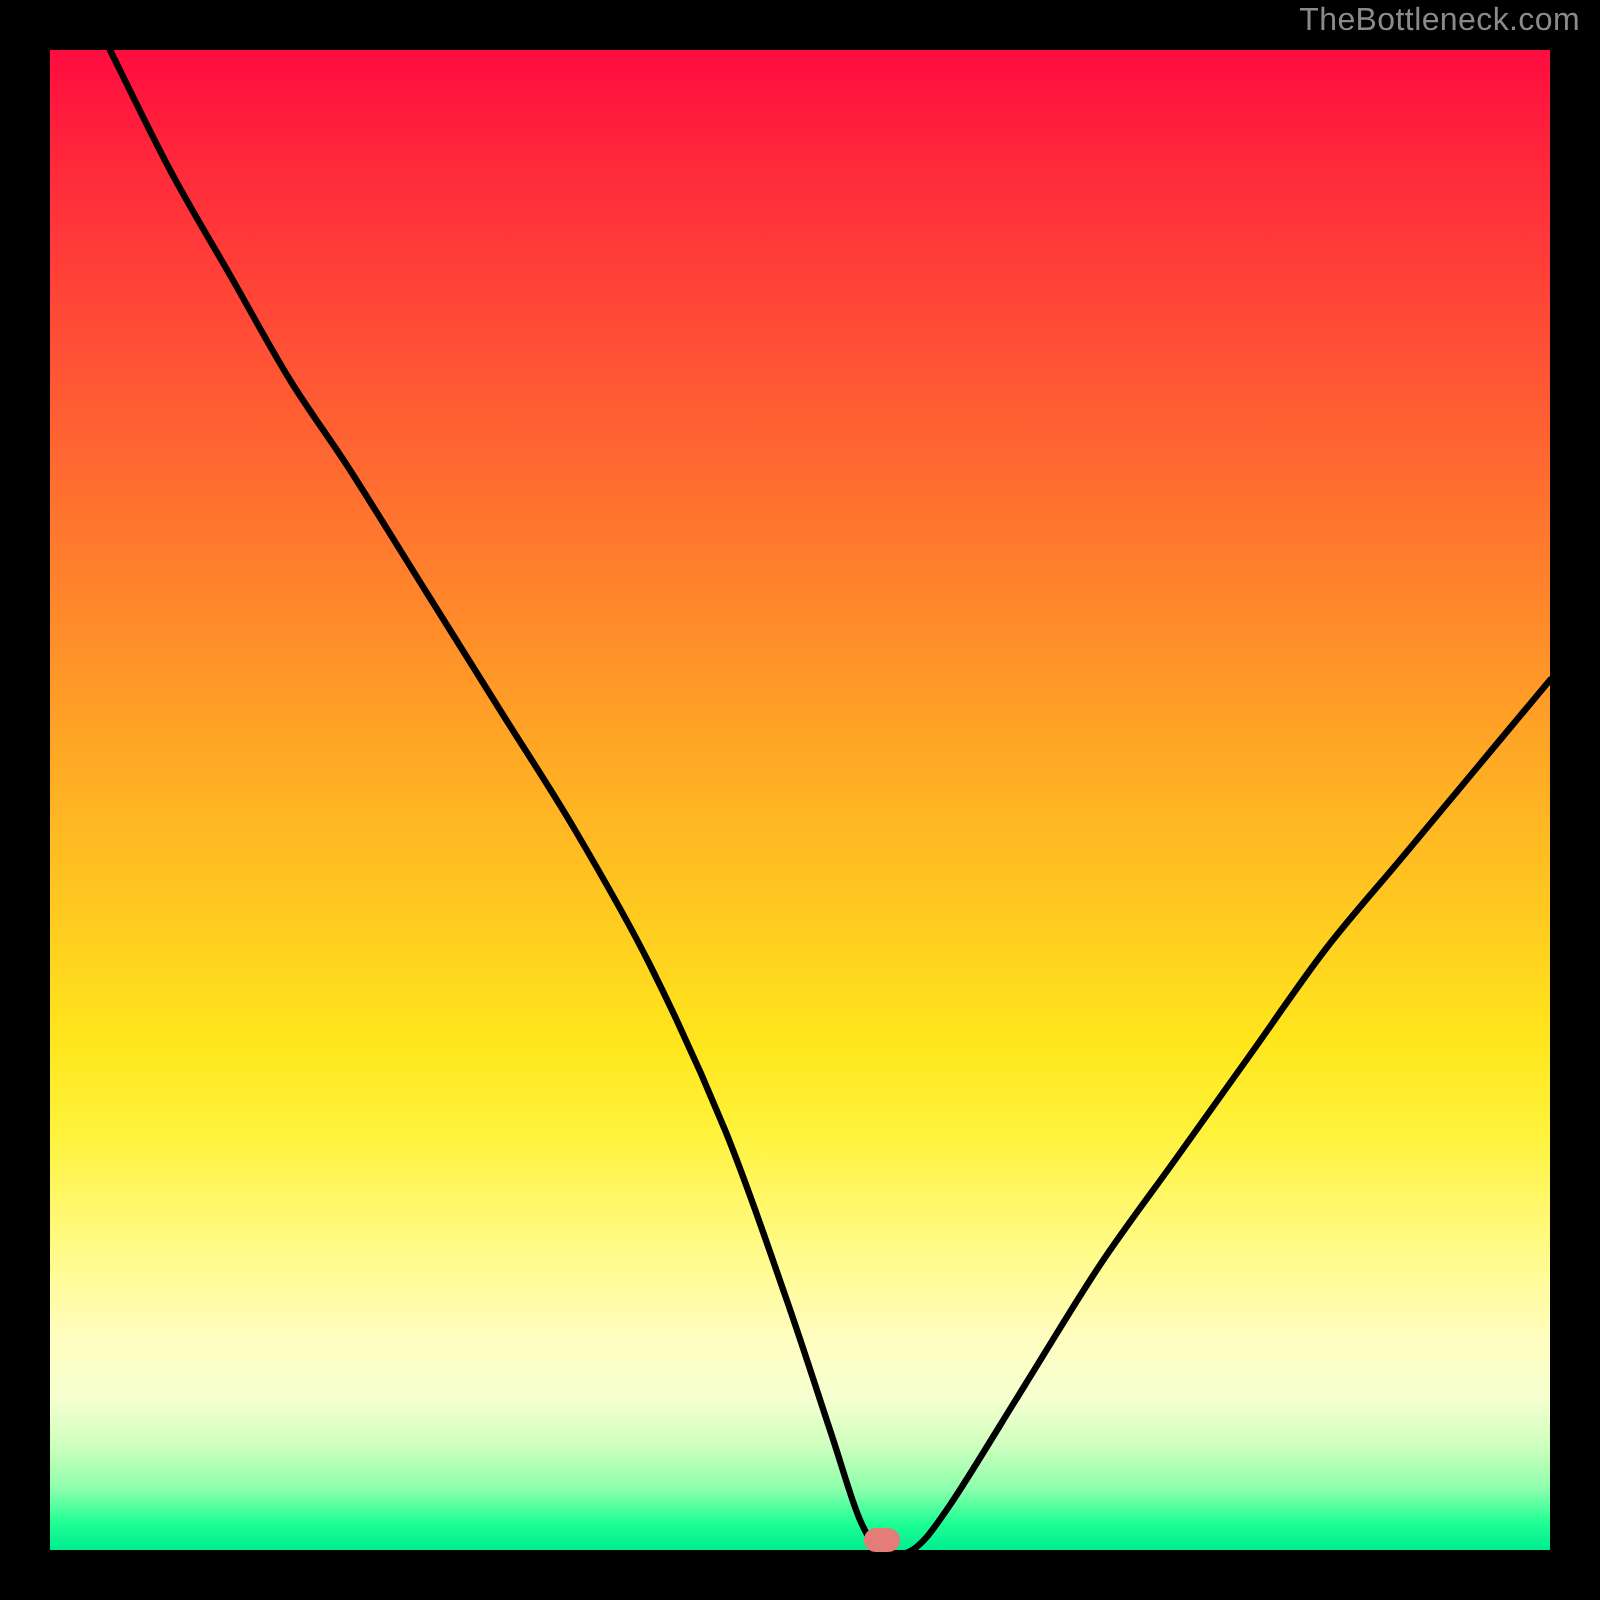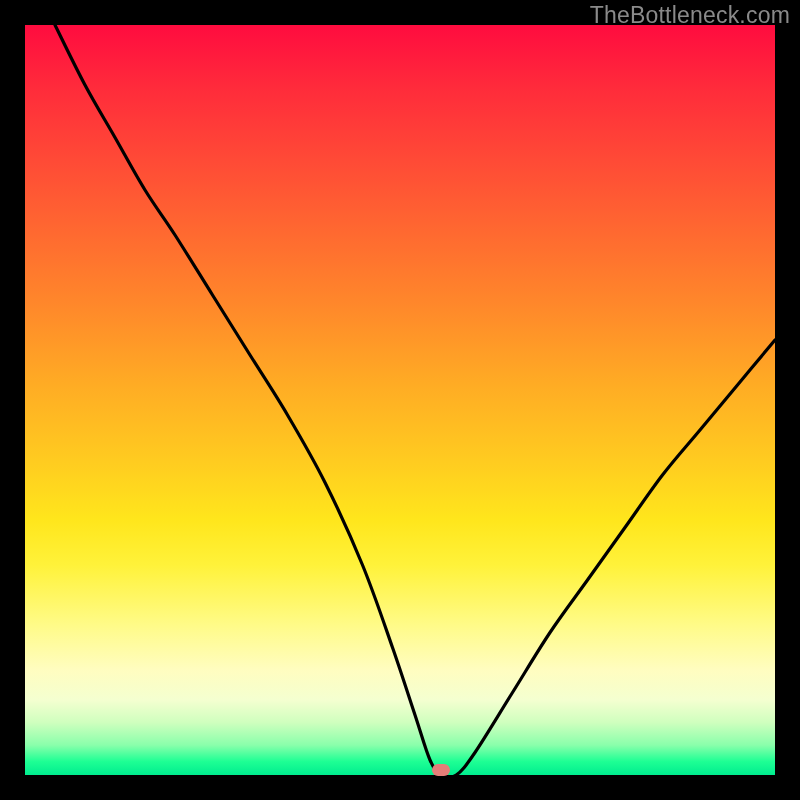--- a/index.html
+++ b/index.html
@@ -58,21 +58,21 @@
     height: 12px;
     border-radius: 6px / 6px;
     background: #e47d78;
     transform: translate(-50%, -50%);
   }
   .watermark {
     position: absolute;
     top: 2px;
     right: 10px;
     color: #8a8a8a;
-    font-size: 23px;
+    font-size: 16px;
     font-weight: 500;
     letter-spacing: 0.2px;
     user-select: none;
   }
 </style>
 </head>
 <body>
 
 <div class="frame">
 

